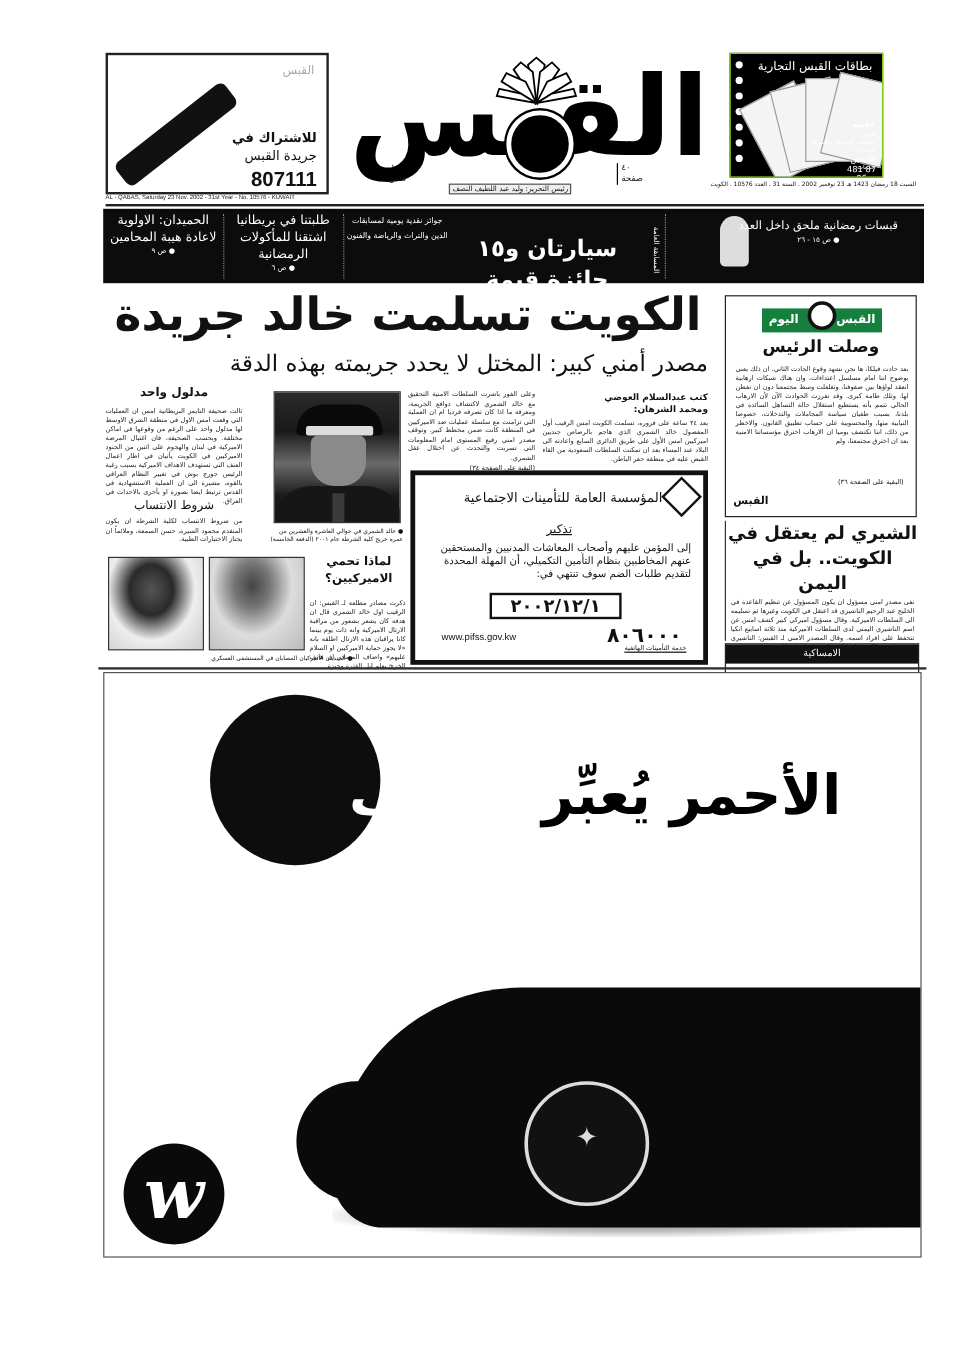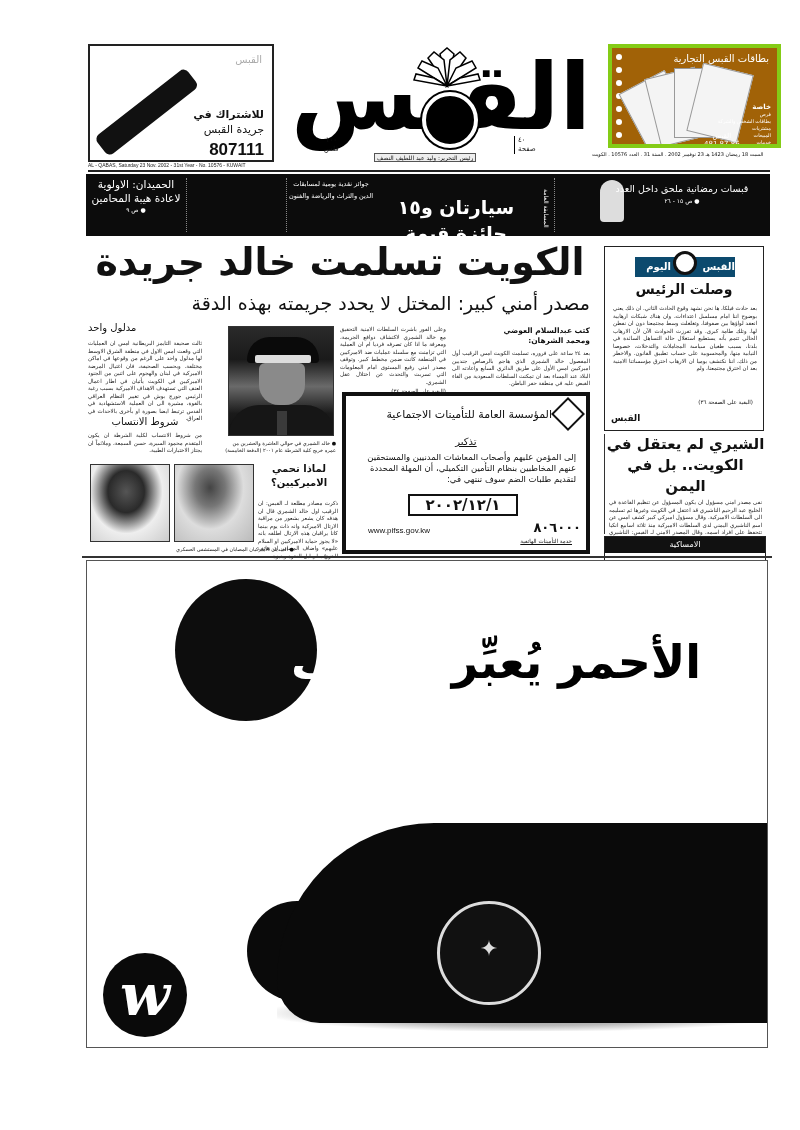--- a/index.html
+++ b/index.html
@@ -18,21 +18,21 @@
   .masthead-en { left: 88px; top: 162px; font-size: 5px; color: #222; font-family: "Liberation Sans", sans-serif; }
 
   .logo-wrap { left: 282px; top: 40px; width: 318px; height: 120px; }
   .logo-text { position:absolute; left: 0; top: 8px; width: 318px; text-align: center; font-size: 92px; font-weight: bold; color: #000; direction: rtl; line-height: 100px; font-family: "DejaVu Sans", sans-serif; letter-spacing: -4px; }
   .logo-flower { position:absolute; left: 130px; top: 6px; width: 70px; height: 42px; }
   .logo-eye { position:absolute; left: 140px; top: 52px; width: 56px; height: 56px; border-radius: 50%; background: #000; border: 4px solid #fff; box-shadow: 0 0 0 2px #000; }
   .price { position:absolute; left: 42px; top: 96px; font-size: 7px; text-align:center; line-height: 9px; }
   .pages { position:absolute; left: 232px; top: 96px; font-size: 7px; text-align:left; line-height: 9px; border-left: 1px solid #000; padding-left: 3px; }
   .editor { position:absolute; left: 92px; top: 113px; font-size: 6px; border: 1px solid #555; padding: 0 2px; direction: rtl; background: #eee; }
 
-  .promo-box { left: 608px; top: 44px; width: 173px; height: 104px; background: #a16207; border: 4px solid #84cc16; overflow: hidden; }
+  .promo-box { left: 608px; top: 44px; width: 128px; height: 104px; background: #000000; border: 1px solid #84cc16; overflow: hidden; }
   .promo-box .holes { position:absolute; left: 4px; top: 6px; width: 8px; }
   .promo-box .holes span { display:block; width: 6px; height: 6px; border-radius: 50%; background: #fff; margin-bottom: 7px; }
   .promo-box .title { position:absolute; right: 8px; top: 5px; color: #fff; font-size: 10px; direction: rtl; }
   .promo-box .card { position:absolute; width: 52px; height: 70px; background: #f4f4f4; border: 1px solid #999; }
   .promo-box .list { position:absolute; right: 6px; top: 56px; color:#fff; font-size: 5px; line-height: 7px; direction: rtl; text-align:right; }
   .promo-box .list b { font-size: 7px; }
   .promo-box .brand { position:absolute; left: 92px; top: 84px; color:#fff; font-size: 7px; text-align:center; line-height: 8px; }
   .date-ar { left: 592px; top: 151px; font-size: 5px; direction: rtl; white-space: nowrap; }
 
   .header-rule { left: 88px; top: 170px; width: 682px; height: 2px; background: #222; }
@@ -49,21 +49,21 @@
   .strip .c5 { left: 510px; width: 172px; font-size: 9.5px; line-height: 14px; padding-top: 8px; }
   .strip .pg { font-size: 6px; display:block; line-height: 9px; }
   .strip .portrait { position:absolute; left: 514px; top: 6px; width: 24px; height: 42px; border-radius: 12px 12px 4px 4px; background: #ddd; }
 
   
   .headline { left: 90px; top: 238px; width: 500px; text-align: center; font-size: 38px; font-weight: bold; direction: rtl; line-height: 48px; letter-spacing: -1px; }
   .subhead { left: 90px; top: 290px; width: 500px; text-align: right; font-size: 19px; direction: rtl; line-height: 26px; }
 
   
   .opinion-box { left: 604px; top: 246px; width: 160px; height: 185px; border: 1.5px solid #222; background: #fff; }
-  .opinion-box .tag { position:absolute; left: 30px; top: 10px; width: 100px; height: 20px; background: #0c4a6e; color:#fff; font-size: 10px; direction: rtl; line-height: 20px; font-weight: bold; }
+  .opinion-box .tag { position:absolute; left: 30px; top: 10px; width: 100px; height: 20px; background: #15803d; color:#fff; font-size: 10px; direction: rtl; text-align:center; line-height: 20px; font-weight: bold; }
   .opinion-box .tag-icon { position:absolute; left: 68px; top: 4px; width: 24px; height: 24px; border-radius: 50%; border: 3px solid #111; background:#fff; }
   .opinion-box .title { position:absolute; left: 0; top: 34px; width: 100%; text-align: center; font-size: 14px; font-weight: bold; direction: rtl; }
   .opinion-box .text { position:absolute; left: 8px; top: 58px; width: 144px; }
   .opinion-box .cont { position:absolute; right: 10px; top: 152px; font-size: 5.5px; direction: rtl; }
   .opinion-box .sig { position:absolute; left: 6px; top: 166px; font-size: 9px; font-weight: bold; direction: rtl; }
 
   .story2 { left: 604px; top: 434px; width: 162px; height: 100px; border-left: 1px solid #333; }
   .story2 .h { font-size: 15px; font-weight: bold; direction: rtl; text-align: center; line-height: 21px; }
   .story2 .text { margin-top: 2px; padding: 0 4px; }
   .prayer { left: 604px; top: 536px; width: 162px; height: 42px; border: 1px solid #222; }
@@ -76,25 +76,25 @@
   .col-story2 { left: 340px; top: 326px; width: 106px; }
   .page-ref { font-size: 5.5px; direction: rtl; text-align: right; margin-top: 2px; }
 
   .ad-insurance { left: 342px; top: 392px; width: 248px; height: 162px; border: 4px solid #111; background: #fff; }
   .ad-insurance .org { position:absolute; right: 34px; top: 12px; font-size: 11px; font-weight: normal; direction: rtl; }
   .ad-insurance .orglogo { position:absolute; right: 6px; top: 6px; width: 24px; height: 24px; border: 2px solid #111; transform: rotate(45deg); }
   .ad-insurance .remind { position:absolute; left: 0; top: 40px; width: 100%; text-align: center; font-size: 10px; direction: rtl; text-decoration: underline; }
   .ad-insurance .msg { position:absolute; right: 10px; top: 56px; width: 224px; font-size: 8.5px; line-height: 11px; direction: rtl; text-align: right; }
   .ad-insurance .deadline { position:absolute; left: 62px; top: 98px; width: 110px; height: 22px; border: 2px solid #111; text-align: center; font-size: 15px; font-weight: bold; line-height: 18px; letter-spacing: 1px; }
   .ad-insurance .url { position:absolute; left: 22px; top: 130px; font-size: 8px; font-family: "Liberation Sans", sans-serif; }
-  .ad-insurance .phone { position:absolute; right: 5px; top: 124px; font-size: 13px; font-weight: bold; letter-spacing: 1px; }
+  .ad-insurance .phone { position:absolute; right: 18px; top: 124px; font-size: 17px; font-weight: bold; letter-spacing: 1px; }
   .ad-insurance .svc { position:absolute; right: 14px; top: 142px; font-size: 5.5px; direction: rtl; text-decoration: underline; }
 
   
-  .kicker1 { left: 88px; top: 322px; width: 114px; text-align: left; direction: rtl; font-size: 10px; font-weight: normal; }
+  .kicker1 { left: 88px; top: 322px; width: 114px; text-align: center; direction: rtl; font-size: 10px; font-weight: bold; }
   .col-left1 { left: 88px; top: 340px; width: 114px; }
   .kicker2 { left: 88px; top: 416px; width: 114px; text-align: center; direction: rtl; font-size: 10px; font-weight: normal; }
   .col-left2 { left: 88px; top: 432px; width: 114px; }
   .photo-officer { left: 228px; top: 326px; width: 106px; height: 110px; background: linear-gradient(180deg,#2a2a2a 0%,#1a1a1a 30%,#6a6a6a 55%,#1a1a1a 80%,#101010 100%); overflow: hidden; border: 1px solid #333; }
   .photo-officer .cap { position:absolute; left: 18px; top: 10px; width: 72px; height: 26px; background: #0a0a0a; border-radius: 40px 40px 6px 6px; }
   .photo-officer .band { position:absolute; left: 26px; top: 28px; width: 56px; height: 8px; background: #ddd; border-radius: 2px; }
   .photo-officer .face { position:absolute; left: 30px; top: 36px; width: 46px; height: 42px; background: #8a8a8a; border-radius: 6px 6px 20px 20px; }
   .photo-officer .shoulders { position:absolute; left: 0; top: 78px; width: 106px; height: 34px; background: #161616; border-radius: 30px 30px 0 0; }
   .photo-officer .tie { position:absolute; left: 48px; top: 84px; width: 10px; height: 26px; background: #3a3a3a; }
   .caption-officer { left: 222px; top: 440px; width: 114px; font-size: 5px; line-height: 7px; direction: rtl; text-align: right; }
@@ -187,20 +187,24 @@
 <div class="abs date-ar">السبت 18 رمضان 1423 هـ 23 نوفمبر 2002 . السنة 31 . العدد 10576 . الكويت</div>
 
 <div class="abs header-rule"></div>
 
 <div class="abs strip">
   <div class="cell c1">
     <span>الحميدان: الاولوية لاعادة هيبة المحامين</span>
     <span class="pg">● ص ٩</span>
   </div>
   <div class="sep" style="left:100px;"></div>
+  <div class="cell c2">
+    <span>طلبتنا في بريطانيا اشتقنا للمأكولات الرمضانية</span>
+    <span class="pg">● ص ٦</span>
+  </div>
   <div class="sep" style="left:200px;"></div>
   <div class="cell c3">
     <span>جوائز نقدية يومية لمسابقات الدين والتراث والرياضة والفنون</span>
   </div>
   <div class="cell c4">
     <span>سيارتان و١٥ جائزة قيمة للفائزين</span>
   </div>
   <div class="cell c4b">المسابقة العامة</div>
   <div class="sep" style="left:468px;"></div>
   <div class="portrait"></div>

